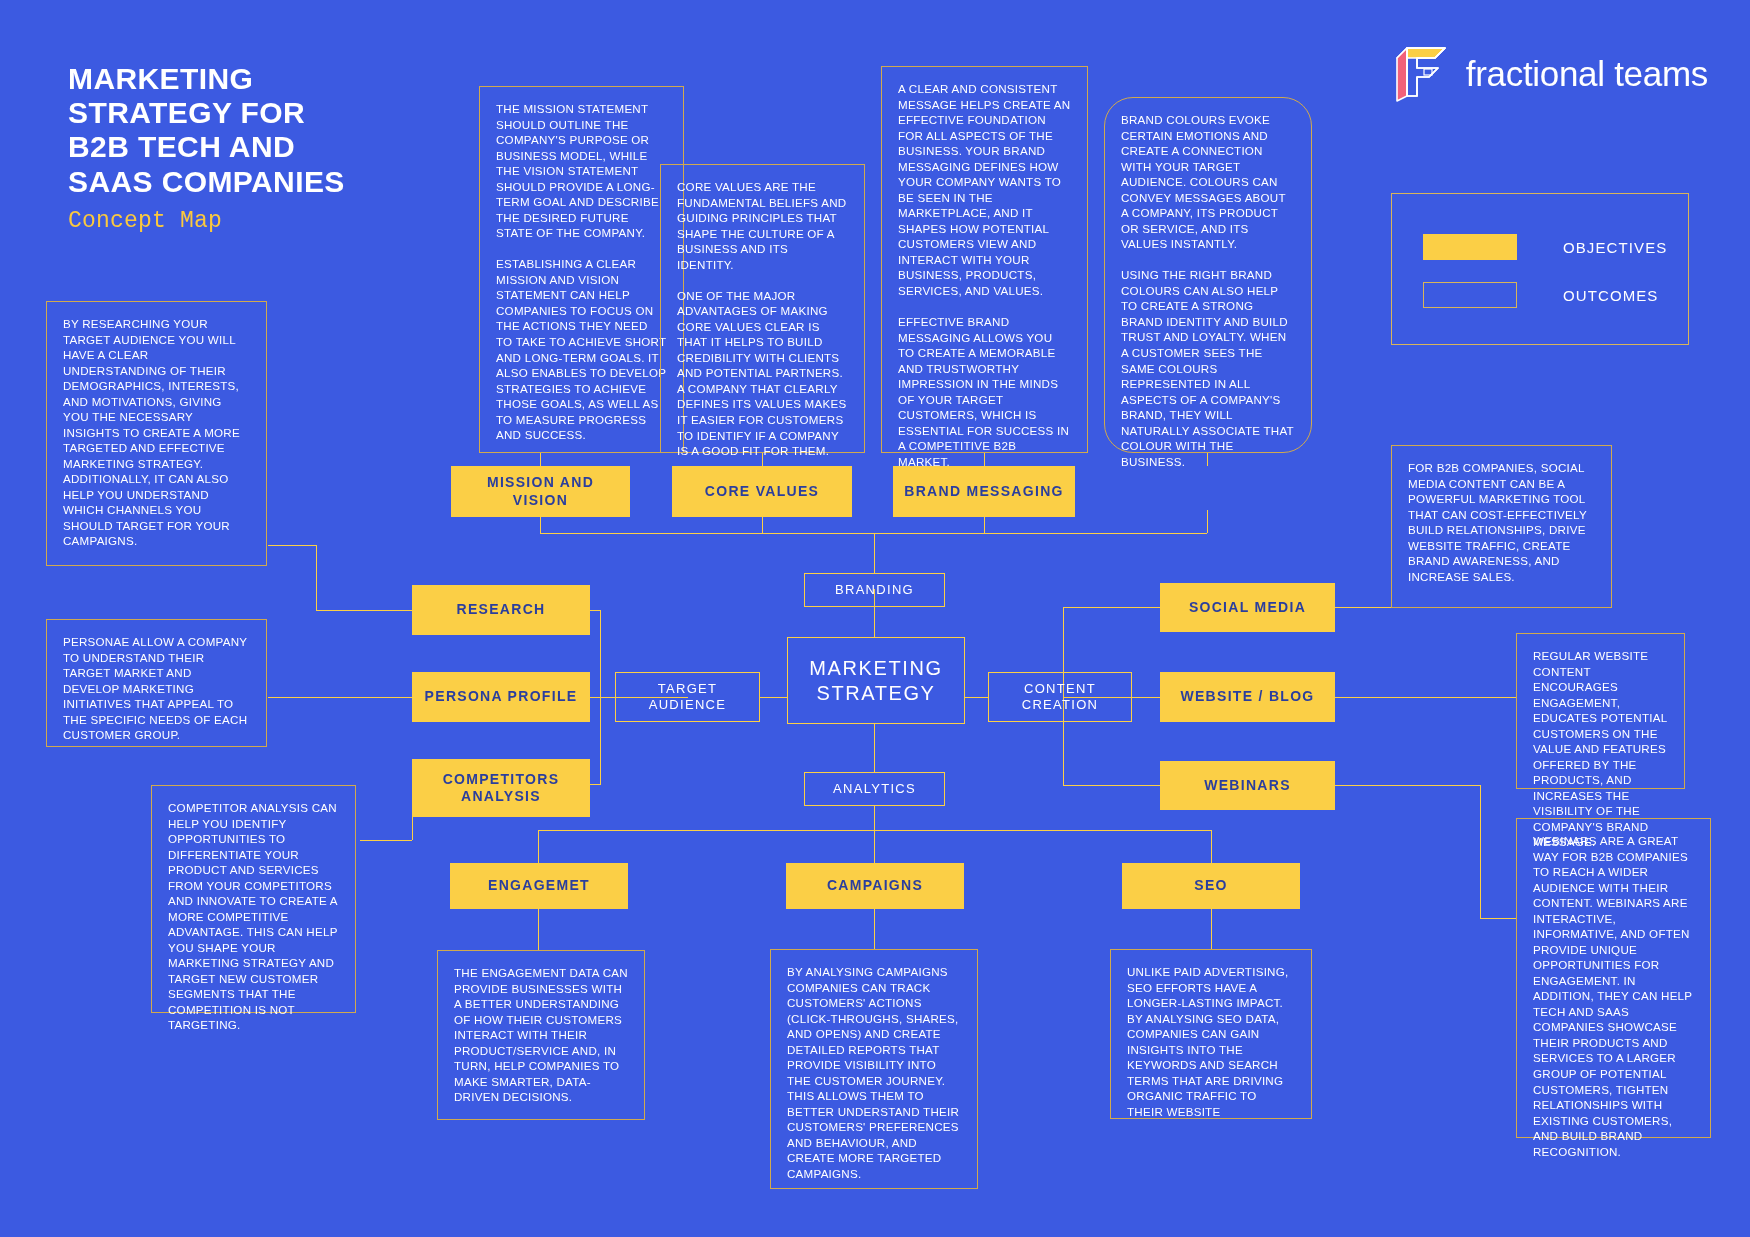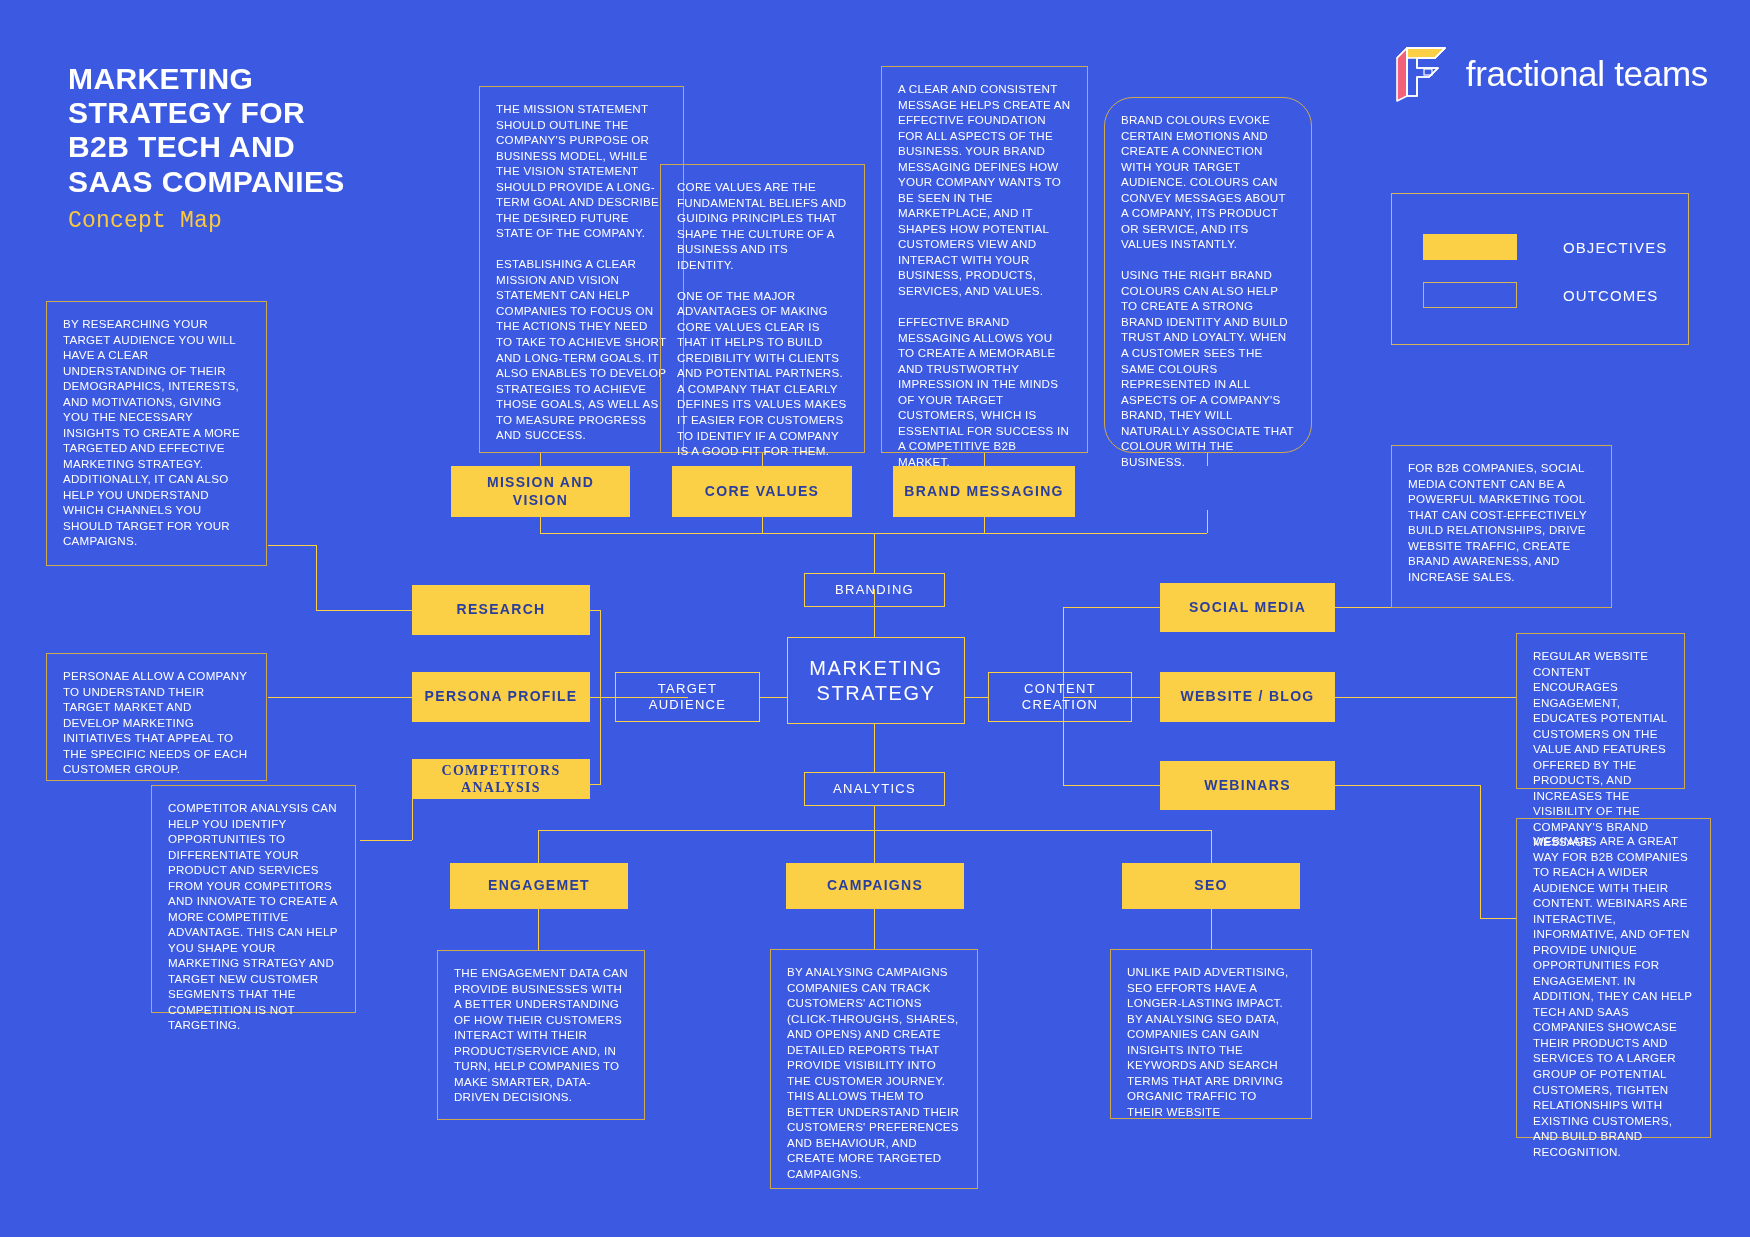--- a/index.html
+++ b/index.html
@@ -186,21 +186,21 @@
   <div class="ln lnv" style="left:538px; top:830px; height:33px;"></div>
   <div class="ln lnv" style="left:874px; top:806px; height:57px;"></div>
   <div class="ln lnv" style="left:1211px; top:830px; height:33px;"></div>
 
   <div class="ln lnv" style="left:538px; top:908px; height:42px;"></div>
   <div class="ln lnv" style="left:874px; top:908px; height:41px;"></div>
   <div class="ln lnv" style="left:1211px; top:908px; height:42px;"></div>
 
   <div class="note" style="left:46px; top:301px; width:221px; height:265px;">BY RESEARCHING YOUR TARGET AUDIENCE YOU WILL HAVE A CLEAR UNDERSTANDING OF THEIR DEMOGRAPHICS, INTERESTS, AND MOTIVATIONS, GIVING YOU THE NECESSARY INSIGHTS TO CREATE A MORE TARGETED AND EFFECTIVE MARKETING STRATEGY. ADDITIONALLY, IT CAN ALSO HELP YOU UNDERSTAND WHICH CHANNELS YOU SHOULD TARGET FOR YOUR CAMPAIGNS.</div>
 
-  <div class="note" style="left:46px; top:653px; width:221px; height:128px;">PERSONAE ALLOW A COMPANY TO UNDERSTAND THEIR TARGET MARKET AND DEVELOP MARKETING INITIATIVES THAT APPEAL TO THE SPECIFIC NEEDS OF EACH CUSTOMER GROUP.</div>
+  <div class="note" style="left:46px; top:619px; width:221px; height:128px;">PERSONAE ALLOW A COMPANY TO UNDERSTAND THEIR TARGET MARKET AND DEVELOP MARKETING INITIATIVES THAT APPEAL TO THE SPECIFIC NEEDS OF EACH CUSTOMER GROUP.</div>
 
   <div class="note" style="left:151px; top:785px; width:205px; height:228px;">COMPETITOR ANALYSIS CAN HELP YOU IDENTIFY OPPORTUNITIES TO DIFFERENTIATE YOUR PRODUCT AND SERVICES FROM YOUR COMPETITORS AND INNOVATE TO CREATE A MORE COMPETITIVE ADVANTAGE. THIS CAN HELP YOU SHAPE YOUR MARKETING STRATEGY AND TARGET NEW CUSTOMER SEGMENTS THAT THE COMPETITION IS NOT TARGETING.</div>
 
   <div class="note" style="left:436px; top:86px; width:205px; height:367px;margin-left:43px;">THE MISSION STATEMENT SHOULD OUTLINE THE COMPANY'S PURPOSE OR BUSINESS MODEL, WHILE THE VISION STATEMENT SHOULD PROVIDE A LONG-TERM GOAL AND DESCRIBE THE DESIRED FUTURE STATE OF THE COMPANY.
 
 ESTABLISHING A CLEAR MISSION AND VISION STATEMENT CAN HELP COMPANIES TO FOCUS ON THE ACTIONS  THEY NEED TO TAKE TO ACHIEVE  SHORT AND LONG-TERM GOALS. IT ALSO ENABLES TO DEVELOP STRATEGIES TO ACHIEVE THOSE GOALS, AS WELL AS TO MEASURE PROGRESS AND SUCCESS.</div>
 
   <div class="note" style="left:660px; top:164px; width:205px; height:289px;">CORE VALUES ARE THE FUNDAMENTAL BELIEFS AND GUIDING PRINCIPLES THAT SHAPE THE CULTURE OF A BUSINESS AND ITS IDENTITY.
 
 ONE OF THE MAJOR ADVANTAGES OF MAKING CORE VALUES CLEAR IS THAT IT HELPS TO BUILD CREDIBILITY WITH CLIENTS AND POTENTIAL PARTNERS. A COMPANY THAT CLEARLY DEFINES ITS VALUES MAKES IT EASIER FOR CUSTOMERS TO IDENTIFY IF A COMPANY IS A GOOD FIT FOR THEM.</div>
@@ -232,21 +232,21 @@
 
   <div class="node objective" style="left:893px; top:466px; width:182px; height:51px;">BRAND MESSAGING</div>
 
 
   <div class="node outcome" style="left:804px; top:573px; width:141px; height:34px;">BRANDING</div>
 
   <div class="node objective" style="left:412px; top:585px; width:178px; height:50px;">RESEARCH</div>
 
   <div class="node objective" style="left:412px; top:672px; width:178px; height:50px;">PERSONA PROFILE</div>
 
-  <div class="node objective" style="left:412px; top:759px; width:178px; height:40px;font-family:Liberation Serif, serif;">COMPETITORS
+  <div class="node objective" style="left:412px; top:759px; width:178px; height:58px;">COMPETITORS
 ANALYSIS</div>
 
   <div class="node outcome" style="left:615px; top:672px; width:145px; height:50px;">TARGET
 AUDIENCE</div>
 
   <div class="node center" style="left:787px; top:637px; width:178px; height:87px;">MARKETING
 STRATEGY</div>
 
   <div class="node outcome" style="left:988px; top:672px; width:144px; height:50px;">CONTENT
 CREATION</div>

